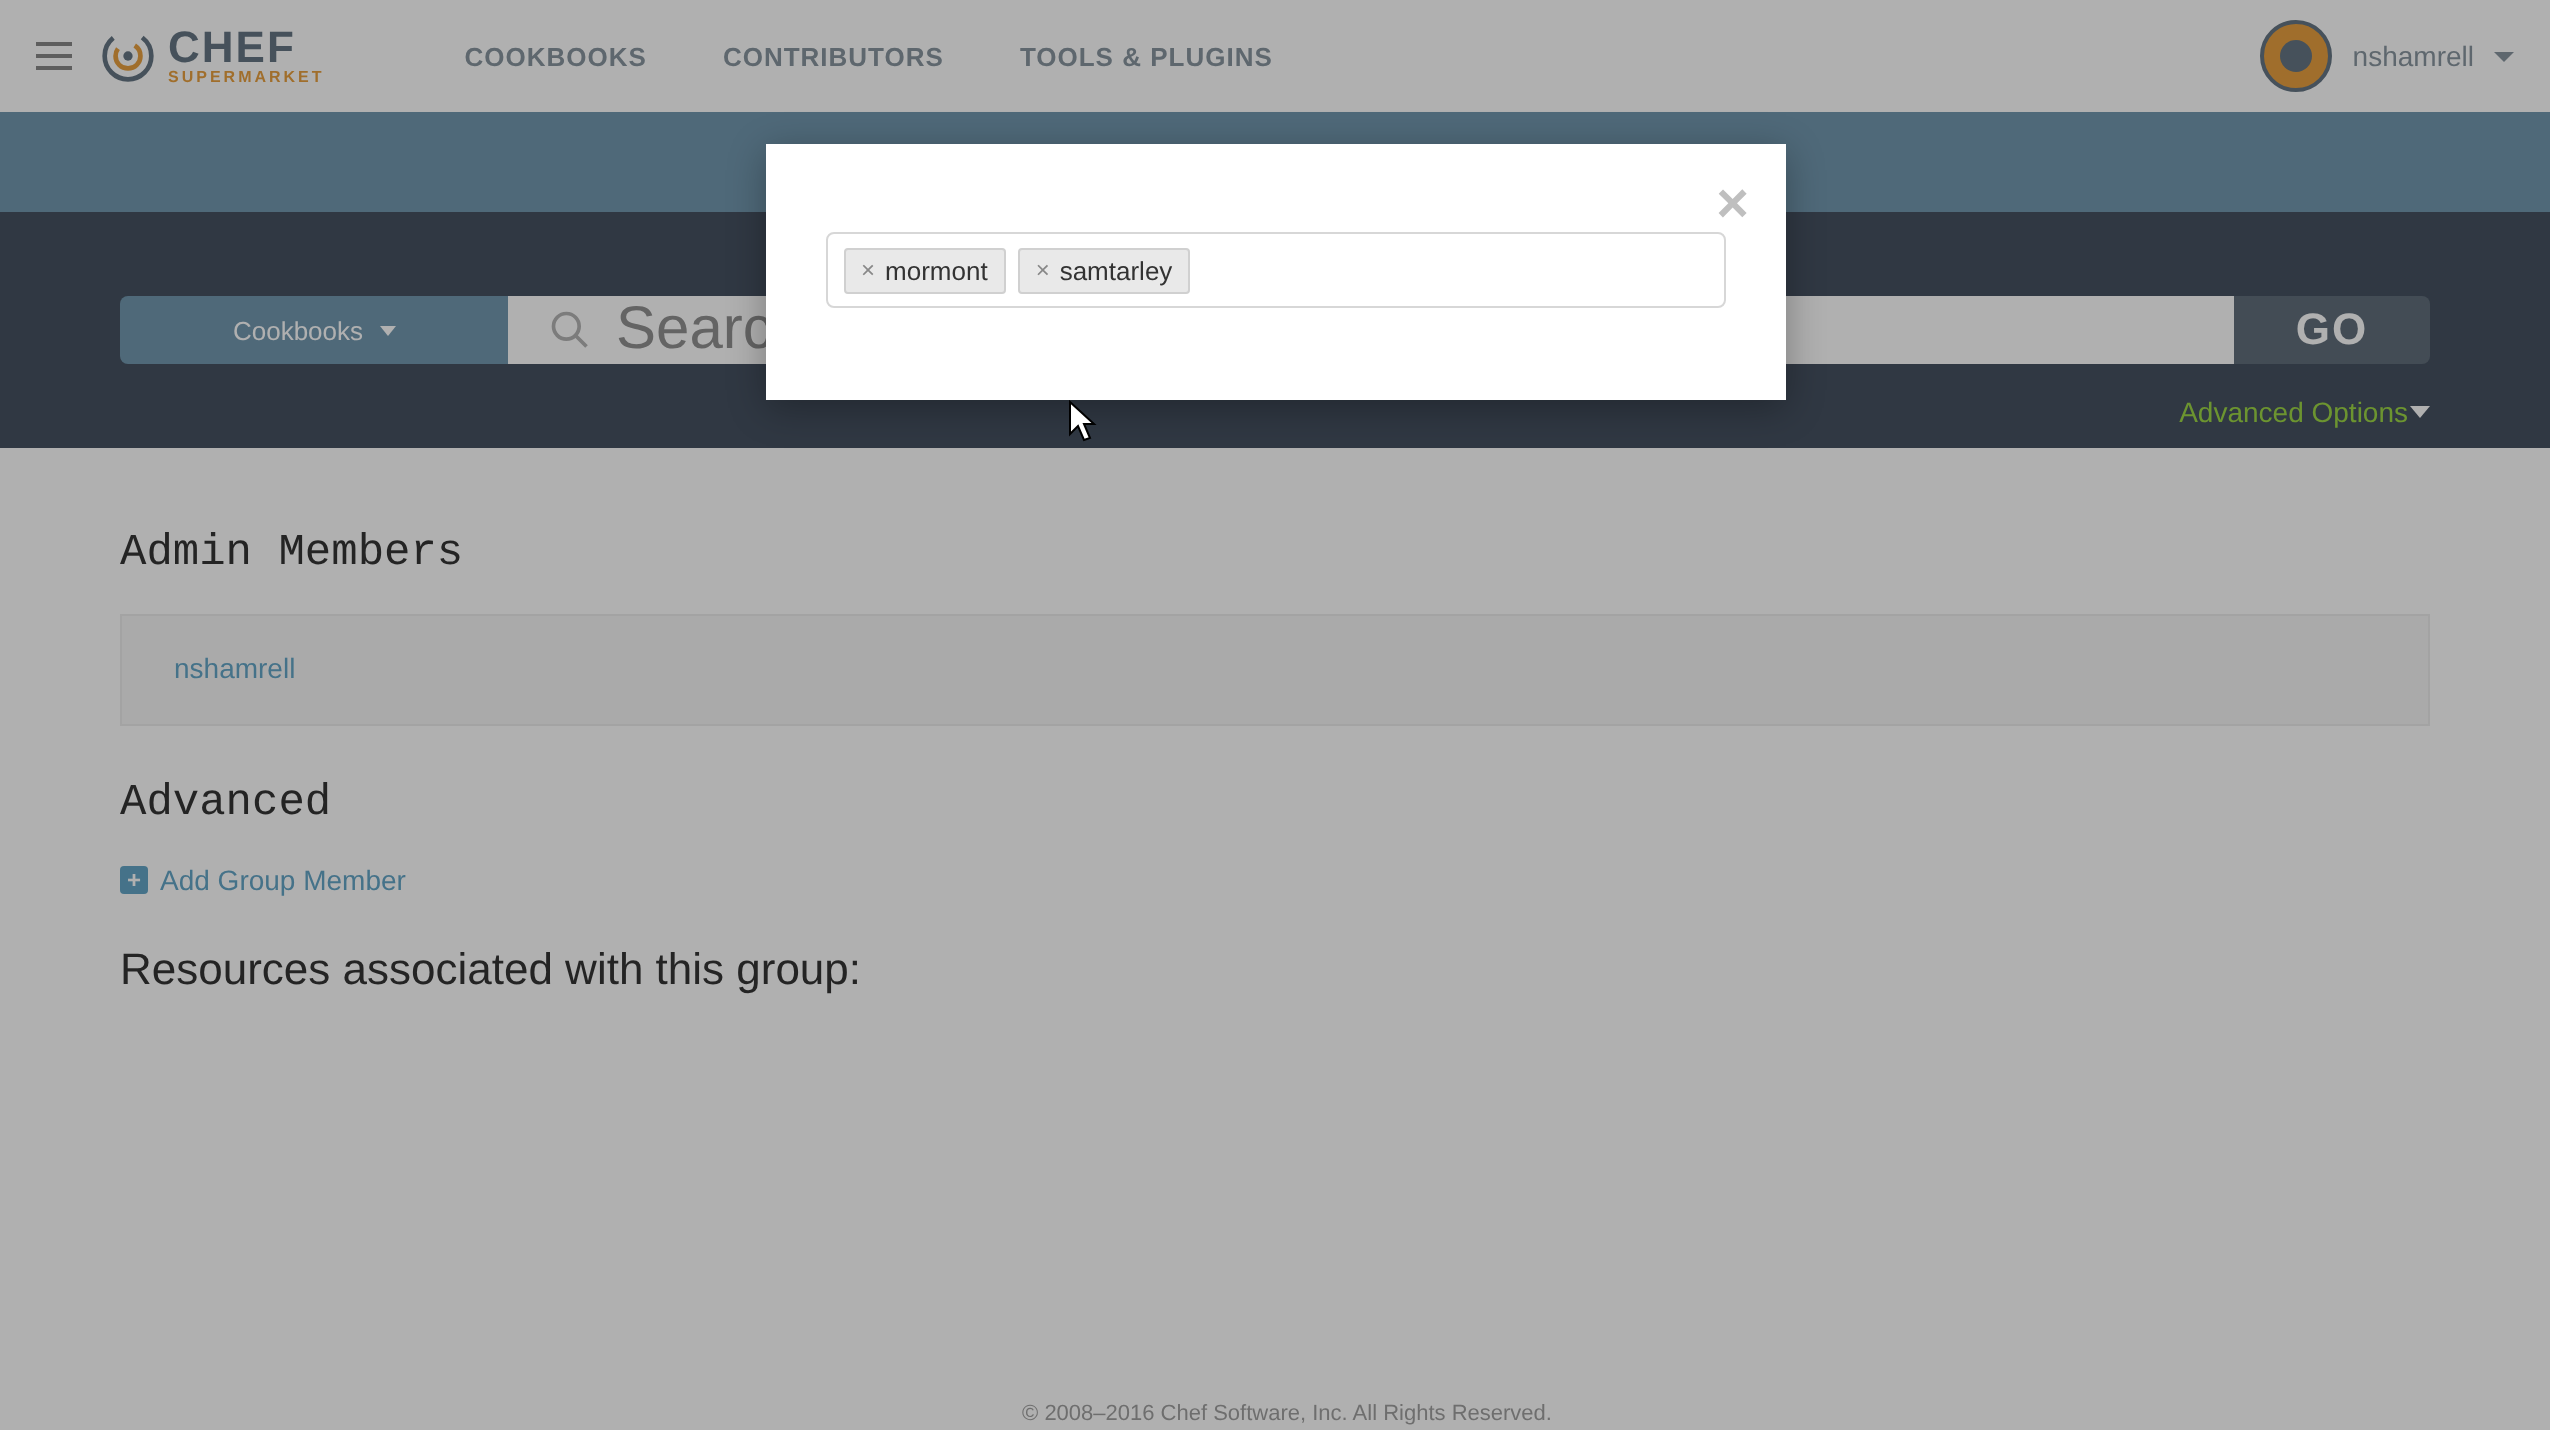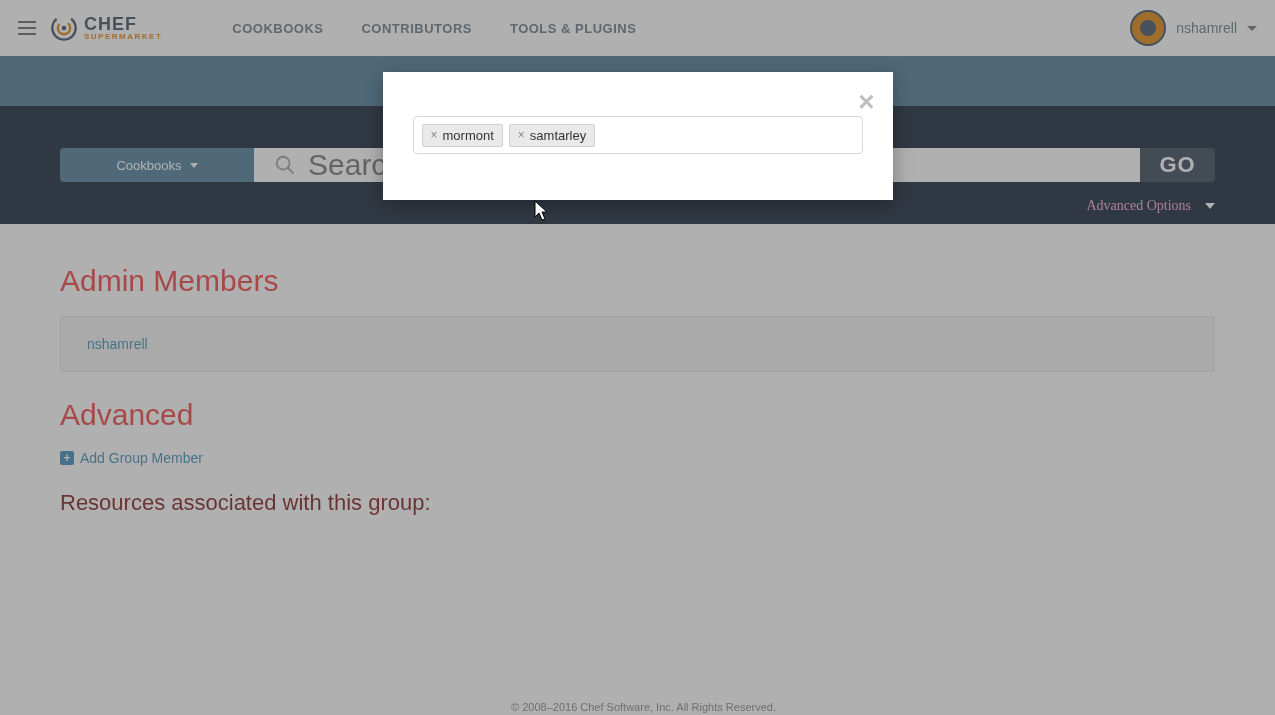--- a/index.html
+++ b/index.html
@@ -7,54 +7,54 @@
 
 .overlay { position: absolute; inset: 0; background: rgba(80,80,80,0.45); z-index: 50; }
 
 
 .header { height: 56px; display: flex; align-items: center; padding: 0 18px; background: #fff; }
 .hamburger { width: 18px; height: 14px; display: flex; flex-direction: column; justify-content: space-between; cursor: pointer; margin-right: 14px; }
 .hamburger span { height: 2px; background: #6a6a6a; display: block; }
 .logo { display: flex; align-items: center; gap: 6px; }
 .logo-mark { width: 28px; height: 28px; }
 .logo-text { display: flex; flex-direction: column; line-height: 1; }
-.logo-text .l1 { font-size: 18px; font-weight: 700; letter-spacing: 1px; color: #3f5364; }
+.logo-text .l1 { font-size: 22px; font-weight: 700; letter-spacing: 1px; color: #3f5364; }
 .logo-text .l2 { font-size: 8px; font-weight: 700; letter-spacing: 1.5px; color: #e2880f; }
 .nav { display: flex; gap: 38px; margin-left: 70px; }
 .nav a { font-size: 13px; font-weight: 600; letter-spacing: 0.5px; color: #6b7b87; text-decoration: none; }
 .user-menu { margin-left: auto; display: flex; align-items: center; gap: 10px; }
 .avatar { width: 36px; height: 36px; border-radius: 50%; background: #e2880f; border: 2px solid #3f5364; display:flex; align-items:center; justify-content:center; }
 .avatar-inner { width: 16px; height: 16px; border-radius:50%; background:#3f5364; }
 .username { font-size: 14px; color: #6b7b87; }
 .caret { width:0; height:0; border-left:5px solid transparent; border-right:5px solid transparent; border-top:5px solid #6b7b87; }
 
 
 .blue-strip { height: 50px; background: #4f7f9c; }
 
 
 .search-area { background: #16263a; padding: 42px 60px 42px 60px; position: relative; }
 .search-row { display: flex; align-items: stretch; }
 .scope-btn { width: 194px; background: #4f7f9c; color: #fff; display:flex; align-items:center; justify-content:center; gap:8px; font-size:13px; border-radius:4px 0 0 4px; }
 .scope-caret { width:0;height:0;border-left:4px solid transparent;border-right:4px solid transparent;border-top:5px solid #fff; }
 .search-input-wrap { flex:1; background:#fff; display:flex; align-items:center; padding:0 20px; }
 .search-icon { width:22px; height:22px; margin-right:12px; color:#a0a0a0; }
 .search-input { flex:1; border:none; outline:none; font-size:30px; color:#a0a0a0; }
-.go-btn { width:75px; background:#3a4a5a; color:#fff; display:flex; align-items:center; justify-content:center; font-size:22px; font-weight:600; border-radius:0 4px 4px 0; letter-spacing:1px; }
-.adv-options { position:absolute; right:60px; bottom:10px; color:#f9a8d4; font-size:14px; display:flex; align-items:center; gap:14px;font-family:Liberation Serif, serif; }
+.go-btn { width:98px; background:#3a4a5a; color:#fff; display:flex; align-items:center; justify-content:center; font-size:22px; font-weight:600; border-radius:0 4px 4px 0; letter-spacing:1px; }
+.adv-options { position:absolute; right:60px; bottom:10px; color:#84cc16; font-size:14px; display:flex; align-items:center; gap:1px; }
 .adv-caret { width:0;height:0;border-left:5px solid transparent;border-right:5px solid transparent;border-top:6px solid #fff; }
 
 
 .content { padding: 40px 60px; }
 .group-title { font-size: 30px; color:#5f6e7a; margin-bottom: 26px; font-weight: 500; }
-.section-heading { font-size: 30px; color:#ef4444; margin-bottom: 18px; font-weight: 500; }
+.section-heading { font-size: 22px; color:#000000; margin-bottom: 18px; font-weight: 500; font-family: Liberation Mono, monospace; }
 .member-row { background:#f5f5f5; border:1px solid #e8e8e8; padding:18px 26px; margin-bottom:26px; }
 .member-row a { color:#3d8fb8; font-size:14px; text-decoration:none; }
 .add-link { color:#3d8fb8; font-size:14px; text-decoration:none; display:flex; align-items:center; gap:6px; margin-bottom:24px; }
 .plus-icon { width:14px; height:14px; background:#3d8fb8; border-radius:2px; display:flex; align-items:center; justify-content:center; color:#fff; font-size:12px; font-weight:700; line-height:1; }
-.resources-heading { font-size:22px; color:#7f1d1d; font-weight:500; }
+.resources-heading { font-size:22px; color:#000000; font-weight:500; }
 
 .footer { position:absolute; bottom:2px; left:0; right:0; text-align:center; font-size:11px; color:#888;padding-left:12px; }
 
 
 .modal { position:absolute; top:72px; left:50%; transform:translateX(-50%); width:510px; background:#fff; z-index:100; padding:24px 30px 30px; box-shadow:0 4px 18px rgba(0,0,0,0.3); }
 .modal-title { font-size:26px; color:#4f7f9c; font-weight:500; }
 .modal-close { position:absolute; top:14px; right:18px; font-size:28px; color:#bfbfbf; cursor:pointer; font-weight:700; }
 .tag-input { border:1px solid #d7d7d7; border-radius:4px; padding:6px 8px; display:flex; gap:6px; margin-top:20px; margin-bottom:16px; align-items:center; flex-wrap:wrap; min-height:38px; }
 .tag { background:#e9e9e9; border:1px solid #d0d0d0; border-radius:2px; padding:3px 8px; display:flex; align-items:center; gap:5px; font-size:13px; color:#333; }
 .tag-x { color:#888; cursor:pointer; font-size:12px; }

